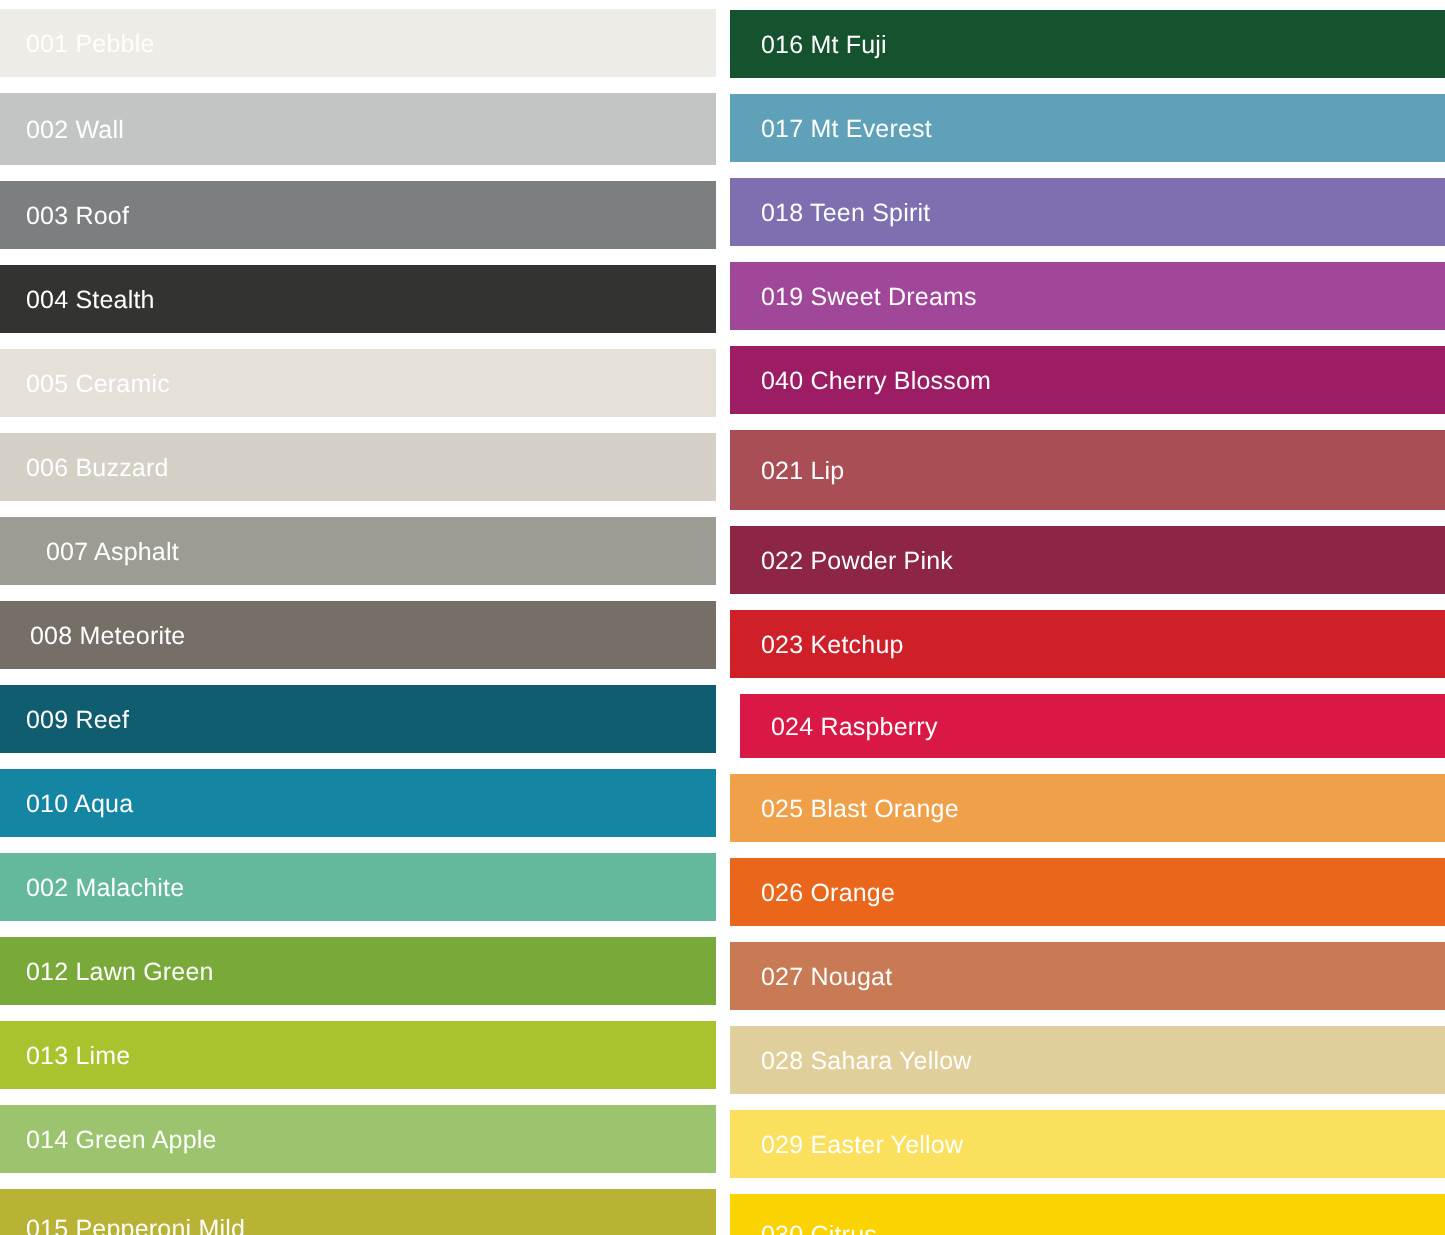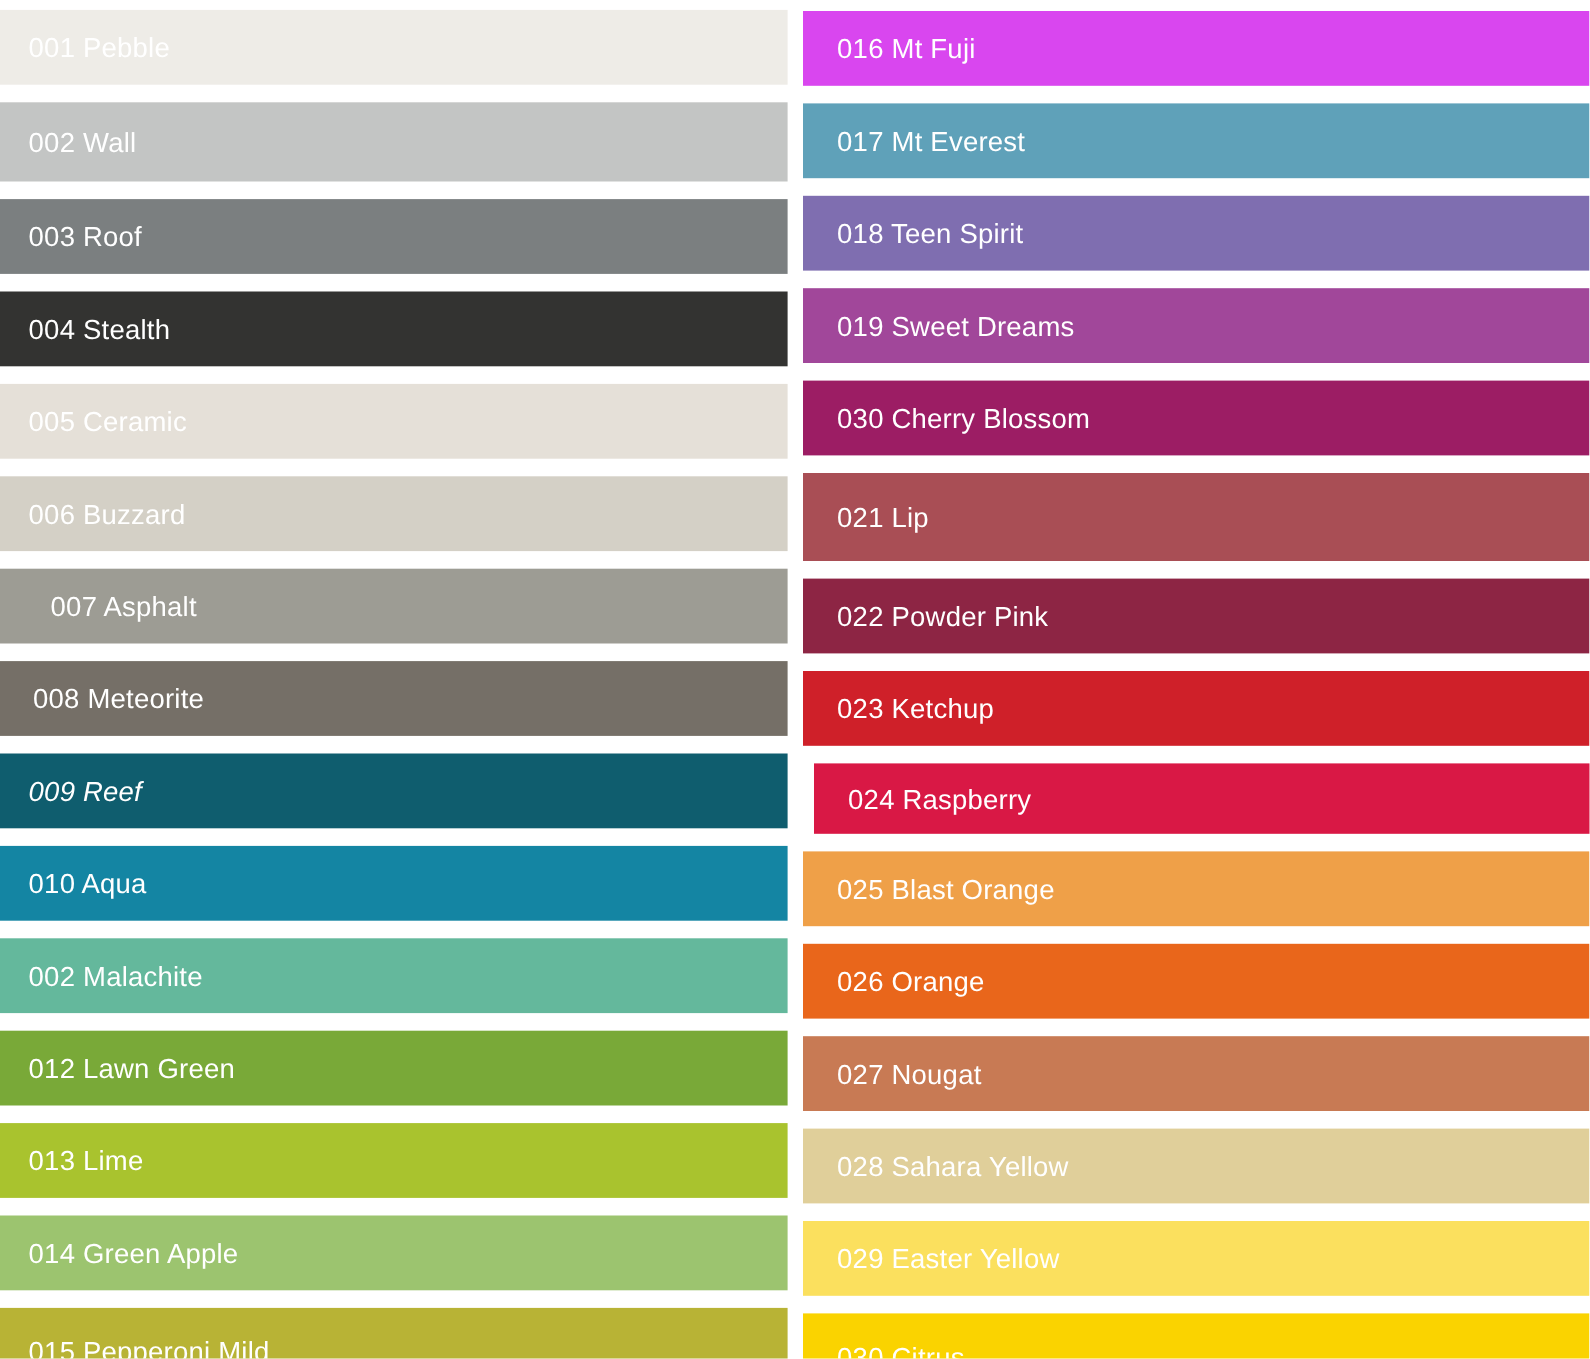--- a/index.html
+++ b/index.html
@@ -91,21 +91,21 @@
       </div>
       <div class="swatch" style="background: rgb(212, 208, 198); height: 68px; margin-top: 16px;">
         <span class="swatch-label">006 Buzzard</span>
       </div>
       <div class="swatch" style="background: rgb(157, 156, 148); height: 68px; margin-top: 16px; padding-left: 20px;">
         <span class="swatch-label">007 Asphalt</span>
       </div>
       <div class="swatch indent" style="background: rgb(117, 111, 103); height: 68px; margin-top: 16px;">
         <span class="swatch-label">008 Meteorite</span>
       </div>
-      <div class="swatch" style="background: rgb(15, 93, 110); height: 68px; margin-top: 16px; font-style: italic;">
+      <div class="swatch" style="background: rgb(15, 93, 110); height: 68px; margin-top: 16px;">
         <span class="swatch-label">009 Reef</span>
       </div>
       <div class="swatch" style="background: rgb(20, 133, 163); height: 68px; margin-top: 16px;">
         <span class="swatch-label">010 Aqua</span>
       </div>
       <div class="swatch" style="background: rgb(100, 184, 156); height: 68px; margin-top: 16px;">
         <span class="swatch-label">002 Malachite</span>
       </div>
       <div class="swatch" style="background: rgb(121, 169, 56); height: 68px; margin-top: 16px;">
         <span class="swatch-label">012 Lawn Green</span>
@@ -115,34 +115,34 @@
       </div>
       <div class="swatch" style="background: rgb(156, 196, 111); height: 68px; margin-top: 16px;">
         <span class="swatch-label">014 Green Apple</span>
       </div>
       <div class="swatch" style="background: rgb(184, 179, 53); height: 79px; margin-top: 16px;">
         <span class="swatch-label">015 Pepperoni Mild</span>
       </div>
     </div>
 
   <div class="swatch-column" id="column-right">
-      <div class="swatch" style="background: #d946ef; height: 68px; margin-top: 10px;">
+      <div class="swatch" style="background: #14532d; height: 68px; margin-top: 10px;">
         <span class="swatch-label">016 Mt Fuji</span>
       </div>
       <div class="swatch" style="background: rgb(95, 161, 185); height: 68px; margin-top: 16px;">
         <span class="swatch-label">017 Mt Everest</span>
       </div>
       <div class="swatch" style="background: rgb(127, 110, 176); height: 68px; margin-top: 16px;">
         <span class="swatch-label">018 Teen Spirit</span>
       </div>
       <div class="swatch" style="background: rgb(161, 71, 154); height: 68px; margin-top: 16px;">
         <span class="swatch-label">019 Sweet Dreams</span>
       </div>
       <div class="swatch" style="background: rgb(156, 29, 100); height: 68px; margin-top: 16px;">
-        <span class="swatch-label">030 Cherry Blossom</span>
+        <span class="swatch-label">040 Cherry Blossom</span>
       </div>
       <div class="swatch" style="background: rgb(169, 78, 85); height: 80px; margin-top: 16px;">
         <span class="swatch-label">021 Lip</span>
       </div>
       <div class="swatch" style="background: rgb(141, 37, 68); height: 68px; margin-top: 16px;">
         <span class="swatch-label">022 Powder Pink</span>
       </div>
       <div class="swatch" style="background: rgb(207, 32, 41); height: 68px; margin-top: 16px;">
         <span class="swatch-label">023 Ketchup</span>
       </div>

